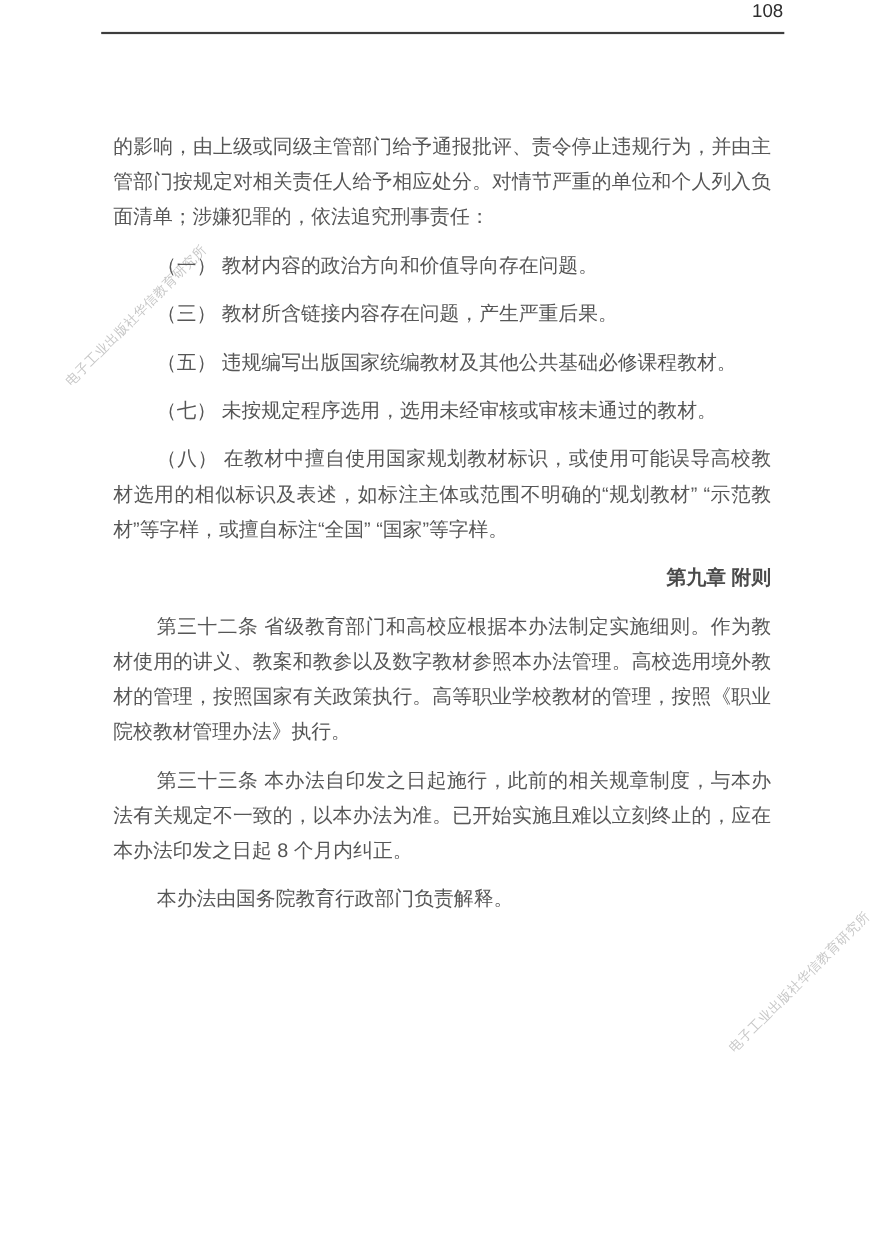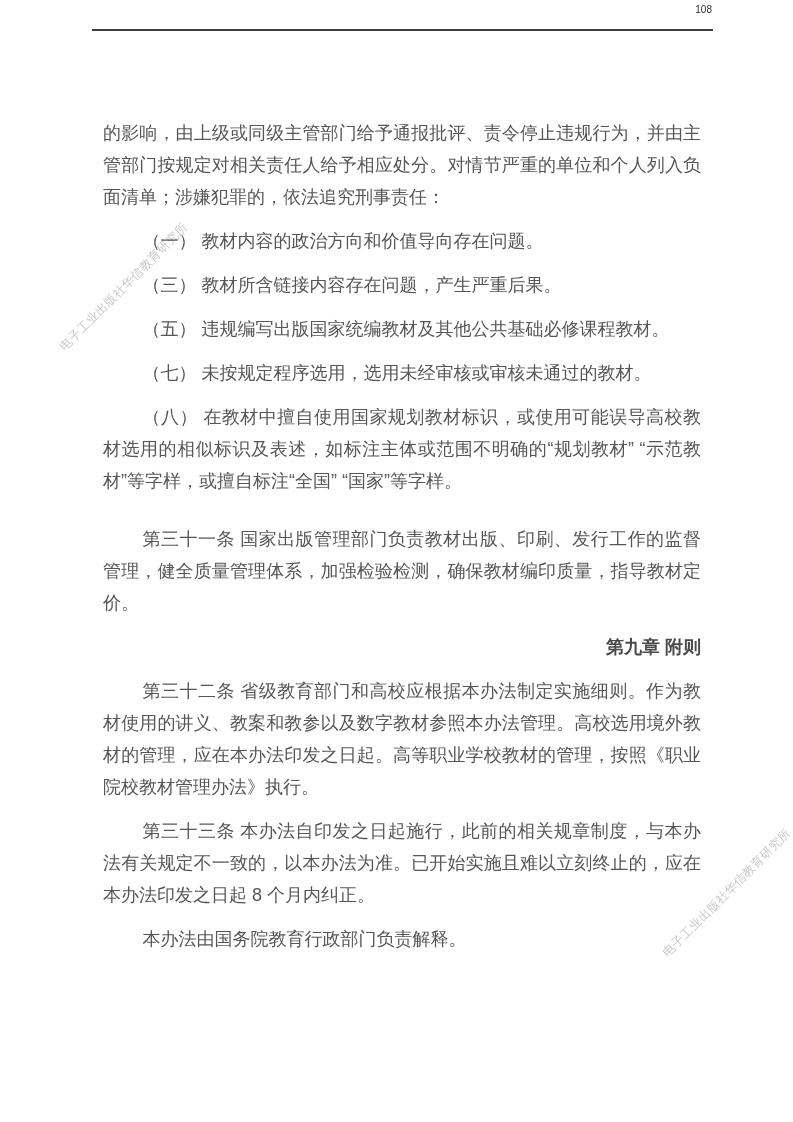--- a/index.html
+++ b/index.html
@@ -12,21 +12,21 @@
     width: 793px;
     height: 1122px;
     background: #ffffff;
     overflow: hidden;
     font-family: "Liberation Sans", "DejaVu Sans", sans-serif;
   }
   .page-number {
     position: absolute;
     top: 2px;
     right: 81px;
-    font-size: 10px;
+    font-size: 17px;
     line-height: 16px;
     color: #2e2e2e;
   }
   .top-rule {
     position: absolute;
     left: 92px;
     top: 29px;
     width: 621px;
     height: 2px;
     background: #3d3d3d;
@@ -89,25 +89,24 @@
   <div class="content">
 
     <p class="no-indent">的影响，由上级或同级主管部门给予通报批评、责令停止违规行为，并由主管部门按规定对相关责任人给予相应处分。对情节严重的单位和个人列入负面清单；涉嫌犯罪的，依法追究刑事责任：</p>
 
     <p>（一） 教材内容的政治方向和价值导向存在问题。</p>
     <p>（三） 教材所含链接内容存在问题，产生严重后果。</p>
     <p>（五） 违规编写出版国家统编教材及其他公共基础必修课程教材。</p>
     <p>（七） 未按规定程序选用，选用未经审核或审核未通过的教材。</p>
     <p>（八） 在教材中擅自使用国家规划教材标识，或使用可能误导高校教材选用的相似标识及表述，如标注主体或范围不明确的“规划教材” “示范教材”等字样，或擅自标注“全国” “国家”等字样。</p>
 
-    <p class="article-31">第三十一条 国家出版管理部门负责教材出版、印刷、发行工作的监督管理，健全质量管理体系，加强检验检测，确保教材编印质量，指导教材定价。</p>
 
     <p class="chapter-heading">第九章 附则</p>
 
-    <p>第三十二条 省级教育部门和高校应根据本办法制定实施细则。作为教材使用的讲义、教案和教参以及数字教材参照本办法管理。高校选用境外教材的管理，应在本办法印发之日起。高等职业学校教材的管理，按照《职业院校教材管理办法》执行。</p>
+    <p>第三十二条 省级教育部门和高校应根据本办法制定实施细则。作为教材使用的讲义、教案和教参以及数字教材参照本办法管理。高校选用境外教材的管理，按照国家有关政策执行。高等职业学校教材的管理，按照《职业院校教材管理办法》执行。</p>
 
     <p>第三十三条 本办法自印发之日起施行，此前的相关规章制度，与本办法有关规定不一致的，以本办法为准。已开始实施且难以立刻终止的，应在本办法印发之日起 8 个月内纠正。</p>
 
     <p>本办法由国务院教育行政部门负责解释。</p>
 
   </div>
 
 </div>
 
 </body></html>

